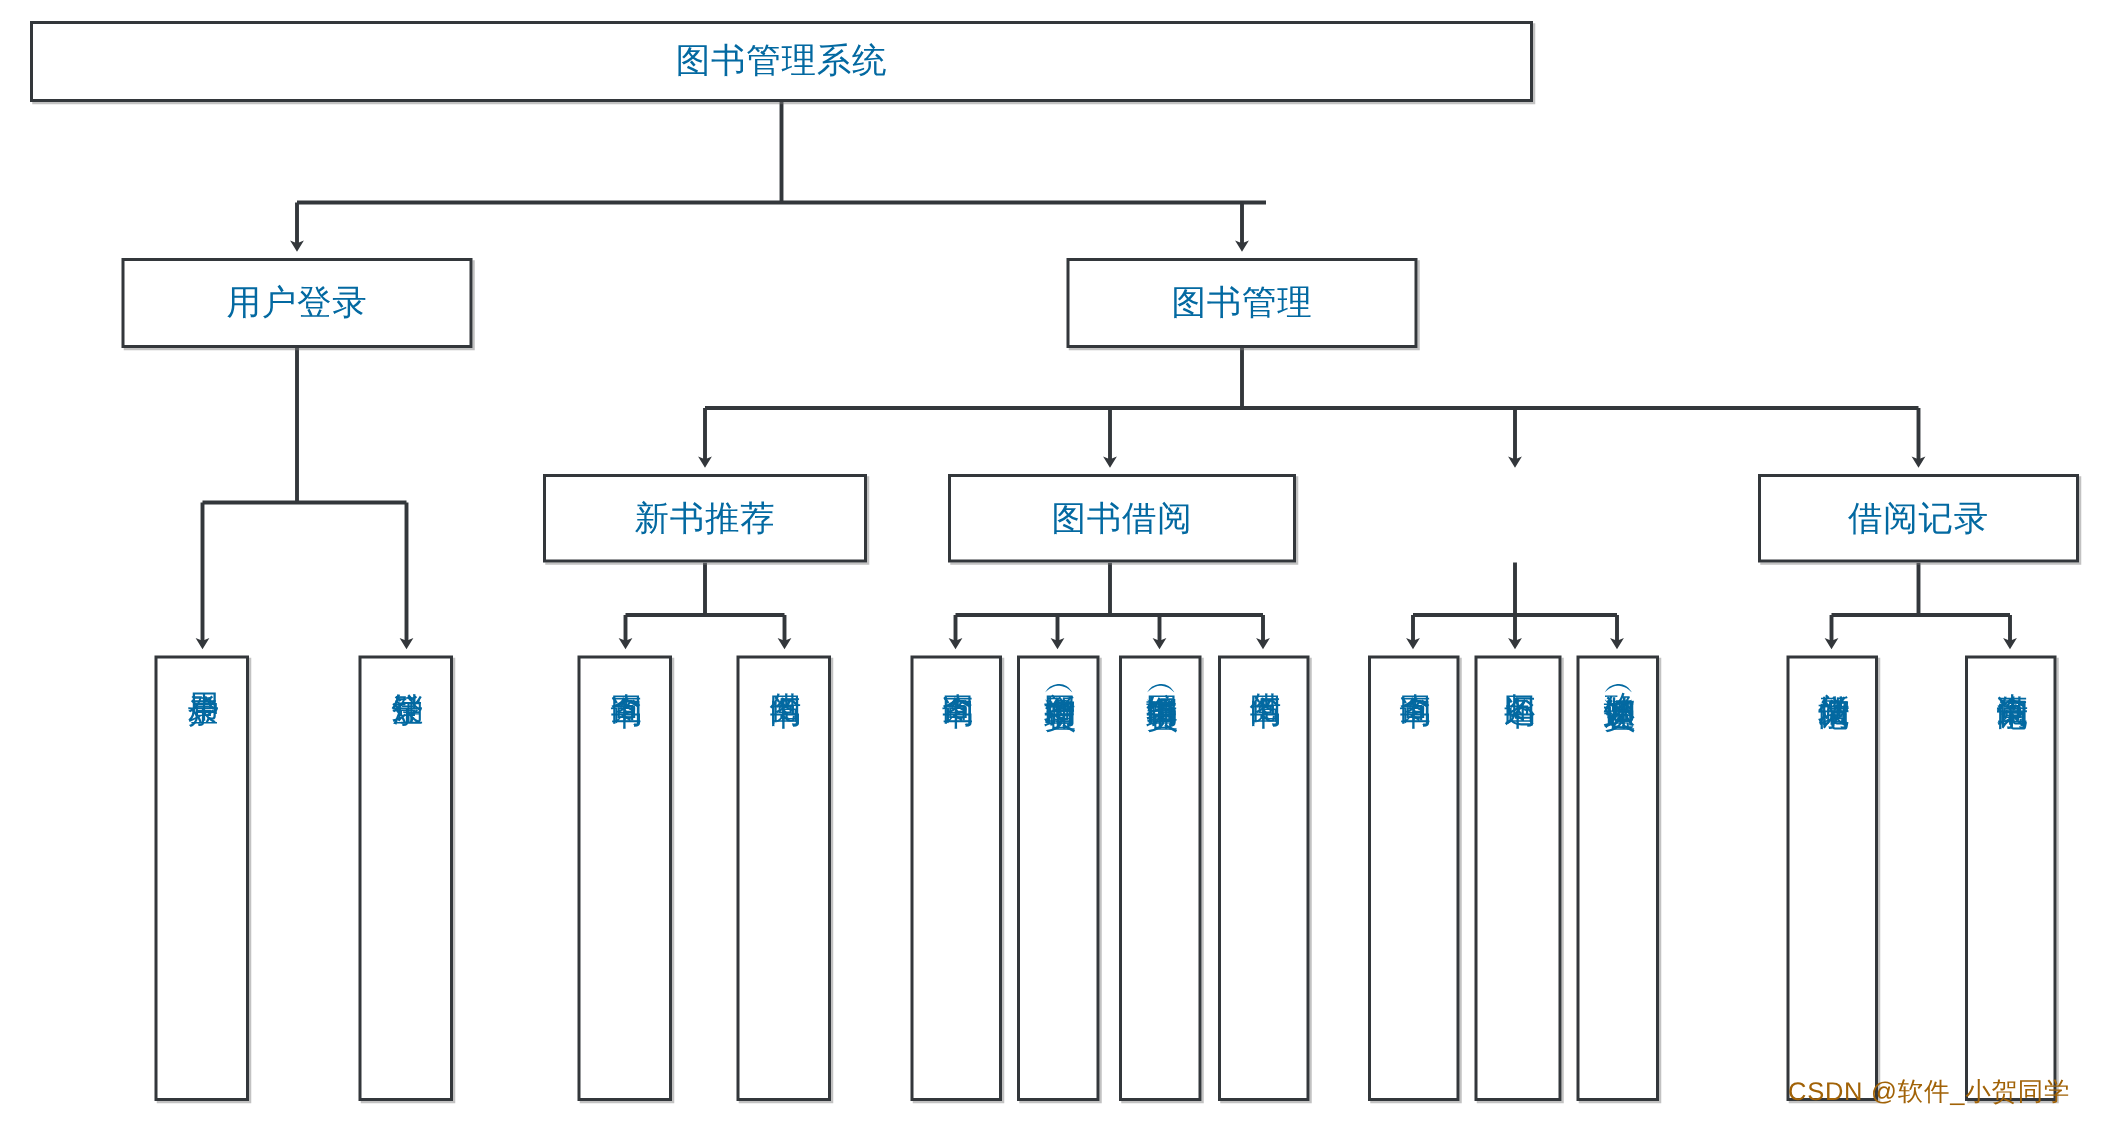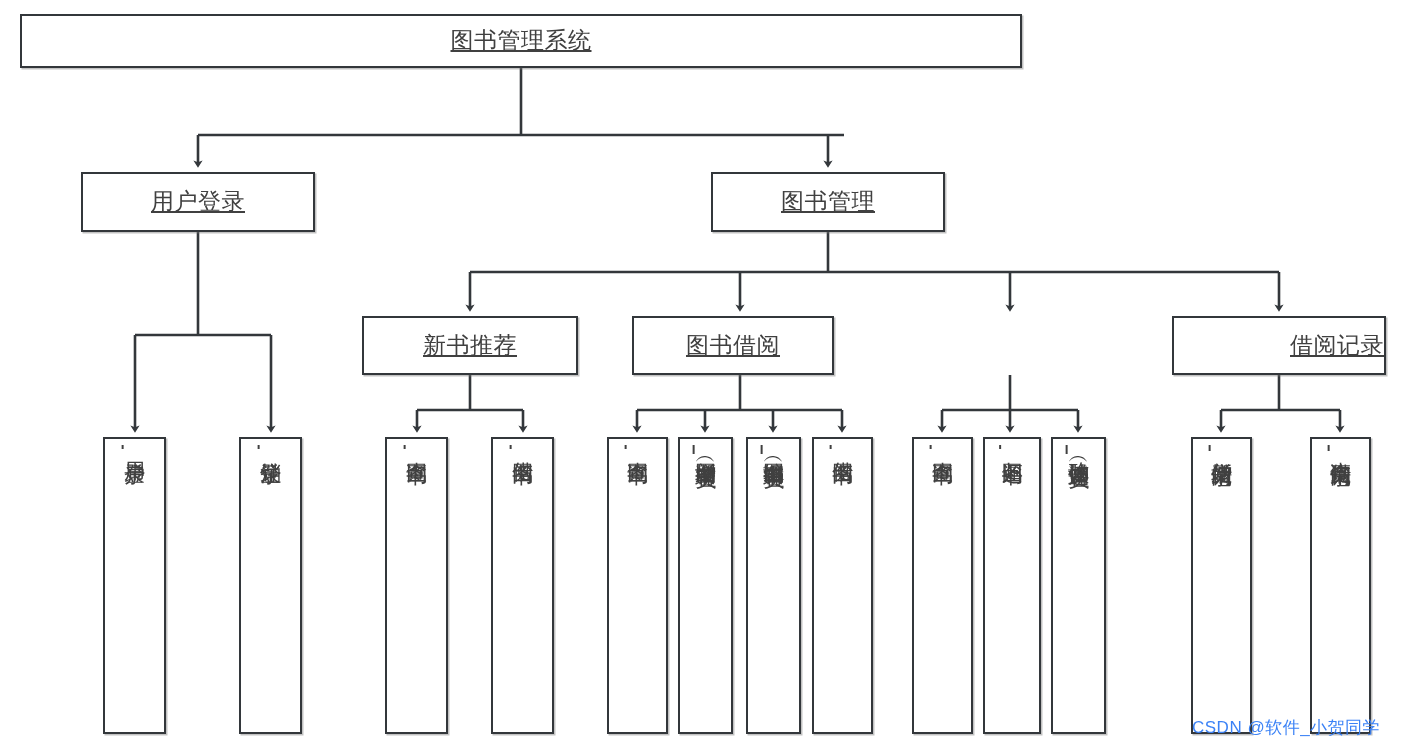--- a/index.html
+++ b/index.html
@@ -26,23 +26,22 @@
     pointer-events: none;
   }
   .node {
     position: absolute;
     box-sizing: border-box;
     border: 2px solid #33373b;
     background: #ffffff;
     display: flex;
     align-items: center;
     justify-content: center;
-    color: #404040;
+    color: #0369a1;
     box-shadow: 1.5px 1.5px 0 0 rgba(120,120,120,0.45);
-    text-decoration: underline;
   }
   .node .label {
     text-align: center;
     line-height: 1.18;
     letter-spacing: 0.5px;
   }
   .node.horiz .label {
     writing-mode: horizontal-tb;
     font-size: 23px;
   }
@@ -58,21 +57,21 @@
     writing-mode: vertical-rl;
     text-orientation: upright;
     font-size: 21px;
     line-height: 1.06;
     letter-spacing: 1px;
     white-space: nowrap;
   }
   .watermark {
     position: absolute;
     font-size: 17px;
-    color: #3b82f6;
+    color: #a16207;
     white-space: nowrap;
     letter-spacing: 0.5px;
   }
 </style>
 </head>
 <body>
 
 <div id="canvas">
 
   <svg class="connectors" viewBox="0 0 1405 747" xmlns="http://www.w3.org/2000/svg">
@@ -132,24 +131,24 @@
   <div class="node horiz" style="left:81px; top:172px; width:234px; height:60px;">
     <span class="label">用户登录</span>
   </div>
   <div class="node horiz" style="left:362px; top:316px; width:216px; height:59px;">
     <span class="label">新书推荐</span>
   </div>
 
   <div class="node horiz" style="left:711px; top:172px; width:234px; height:60px;">
     <span class="label">图书管理</span>
   </div>
-  <div class="node horiz" style="left:632px; top:316px; width:202px; height:59px;">
+  <div class="node horiz" style="left:632px; top:316px; width:232px; height:59px;">
     <span class="label">图书借阅</span>
   </div>
-  <div class="node horiz" style="left:1172px; top:316px; width:214px; height:59px;justify-content:flex-end;">
+  <div class="node horiz" style="left:1172px; top:316px; width:214px; height:59px;">
     <span class="label">借阅记录</span>
   </div>
 
   <div class="node vert" style="left:103px; top:437px; width:63px; height:297px;">
     <span class="label">用户登录</span>
   </div>
   <div class="node vert" style="left:239px; top:437px; width:63px; height:297px;">
     <span class="label">注销登录</span>
   </div>
 

